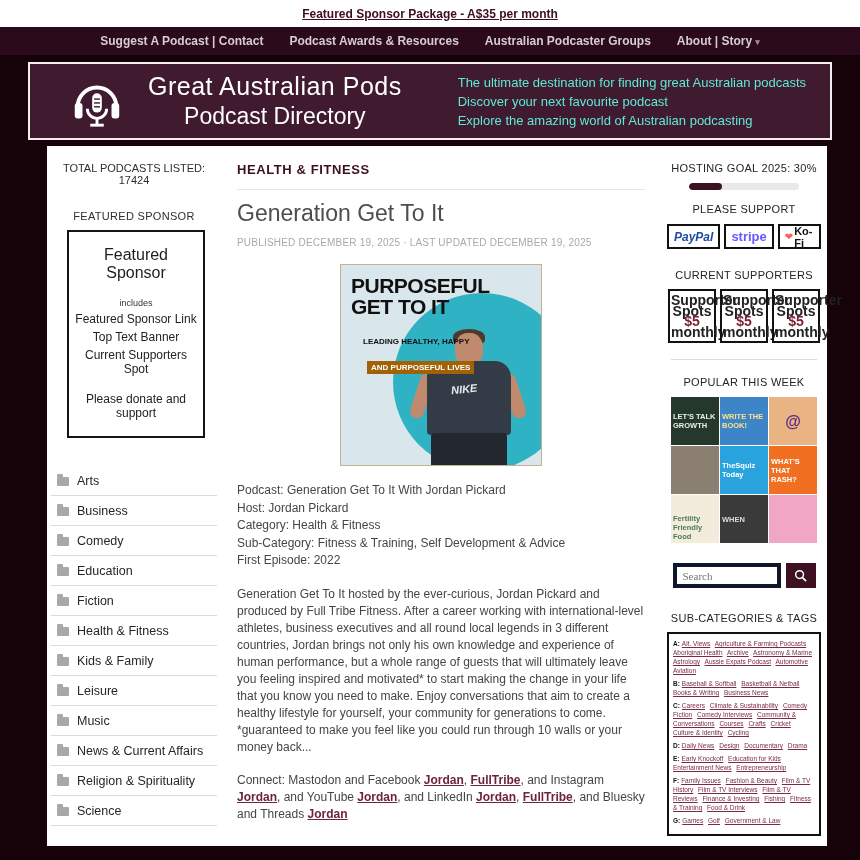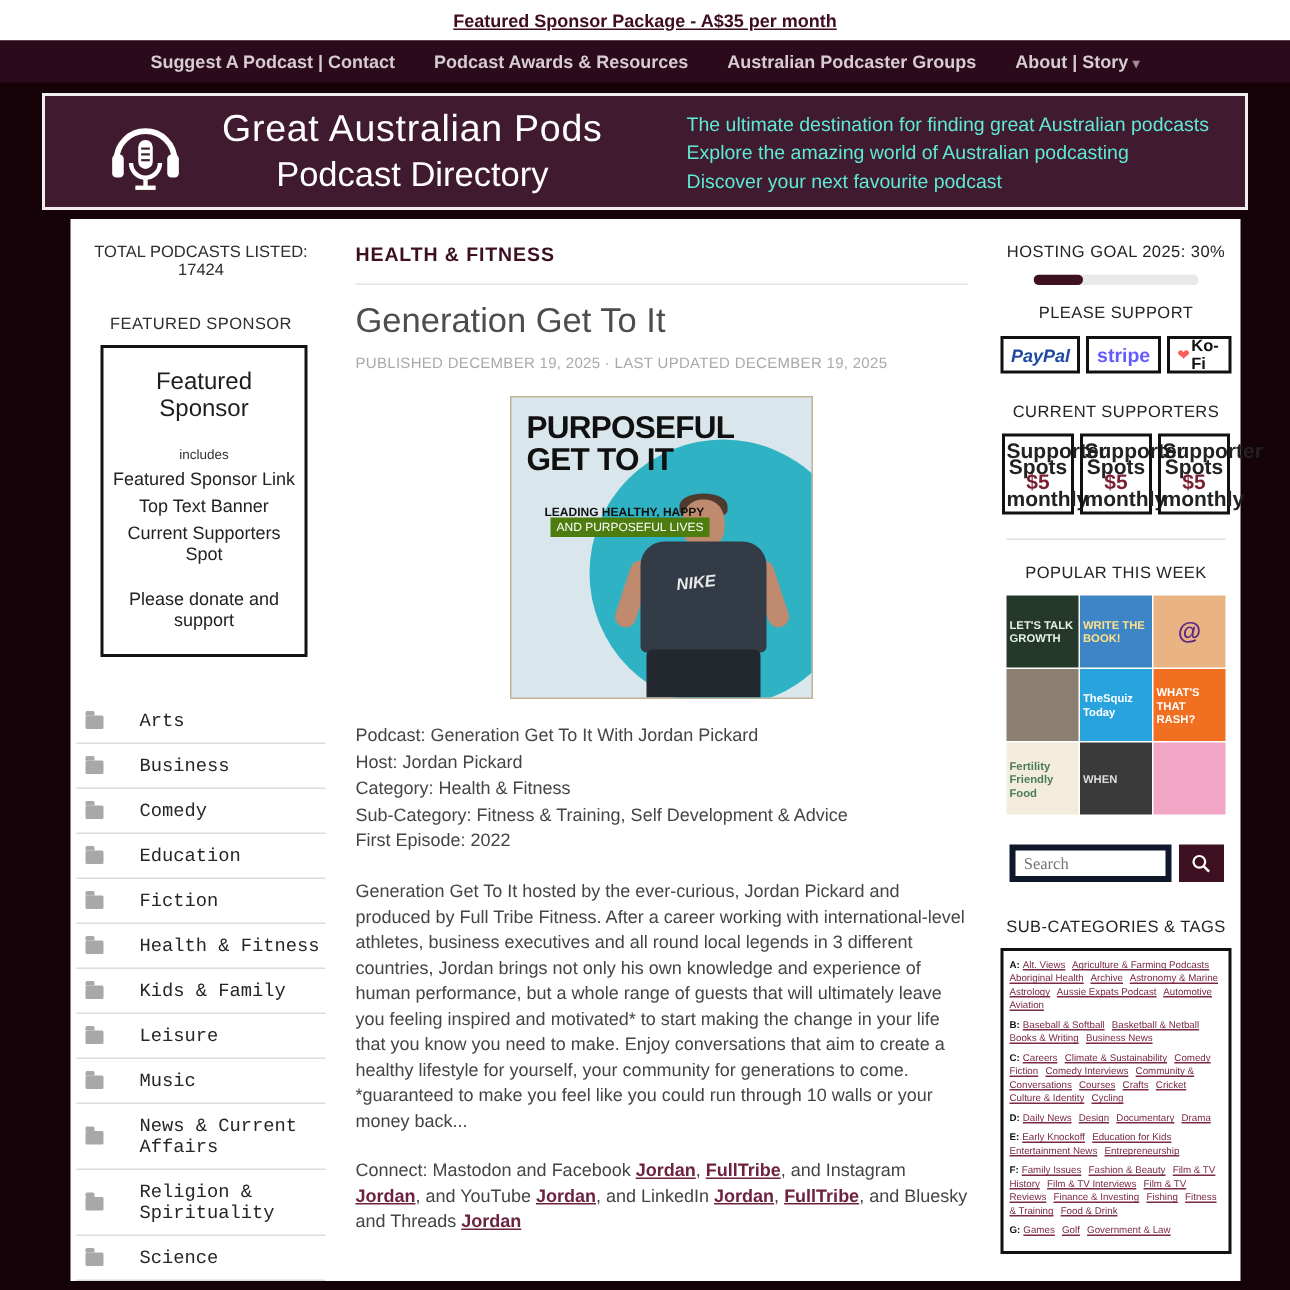--- a/index.html
+++ b/index.html
@@ -36,38 +36,38 @@
   
   .left { width: 172px; flex: 0 0 172px; padding: 0 2px 0 4px; }
   .total-line { font-size: 11px; color: #2e2e2e; text-align: center; margin-top: 2px; }
   .fs-heading { font-size: 11px; color: #2e2e2e; text-align: center; margin-top: 24px; letter-spacing: .3px; }
   .sponsor-box { border: 2px solid #141414; margin: 8px 12px 0 16px; padding: 14px 6px 16px 6px; text-align: center; cursor: pointer; }
   .sponsor-title { font-size: 16px; color: #1d1d1d; }
   .sponsor-includes { font-size: 9px; color: #333; margin-top: 16px; }
   .sponsor-item { font-size: 12px; color: #222; margin-top: 4px; }
   .sponsor-footer { font-size: 12px; color: #222; margin-top: 16px; }
   .cat-list { margin-top: 28px; }
-  .cat-row { display: flex; align-items: center; gap: 24px; padding: 8px 2px 7px 6px; border-bottom: 1px solid #dcdcdc; cursor: pointer; font-family: Liberation Mono, monospace; }
+  .cat-row { display: flex; align-items: center; gap: 8px; padding: 8px 2px 7px 6px; border-bottom: 1px solid #dcdcdc; cursor: pointer; }
   .folder-icon { width: 12px; height: 9px; background: #a8a8a8; border-radius: 1px; position: relative; flex: 0 0 12px; }
   .folder-icon:before { content: ""; position: absolute; top: -3px; left: 0; width: 6px; height: 3px; background: #a8a8a8; border-radius: 1px 1px 0 0; }
   .cat-label { font-size: 12.5px; color: #262626; }
 
   
   .main { flex: 1; padding: 0 20px 0 18px; }
   .cat-heading { font-size: 13px; font-weight: bold; color: #3c0f23; letter-spacing: .6px; margin-top: 2px; }
   .main-hr { border: 0; border-top: 1px solid #e4e4e4; margin: 12px 0 0 0; }
   .post-title { font-size: 23px; color: #4d4d4d; margin-top: 10px; font-weight: 400; }
   .post-meta { font-size: 10px; color: #a9a9a9; margin-top: 10px; letter-spacing: .2px; }
 
   
   .cover-wrap { margin: 16px auto 0 auto; width: 202px; height: 202px; border: 1px solid #c4b193; position: relative; overflow: hidden; background: #d9e7ec; }
   .cover-circle { position: absolute; width: 178px; height: 178px; border-radius: 50%; background: #2fb3c4; right: -30px; top: 28px; }
   .cover-title { position: absolute; top: 10px; left: 10px; font-size: 21px; line-height: 21px; font-weight: 900; color: #101010; letter-spacing: -0.5px; z-index: 3; }
   .cover-tag1 { position: absolute; top: 72px; left: 22px; font-size: 8px; font-weight: bold; color: #101010; z-index: 3; }
-  .cover-tag2 { position: absolute; top: 80px; left: 26px; font-size: 8px; font-weight: normal; color: #fff; background: #4d7c0f; padding: 2px 4px; z-index: 3; }
+  .cover-tag2 { position: absolute; top: 96px; left: 26px; font-size: 8px; font-weight: bold; color: #fff; background: #a16207; padding: 2px 4px; z-index: 3; }
   .person { position: absolute; right: 18px; bottom: 0; width: 110px; height: 132px; z-index: 2; }
   .person-head { position: absolute; top: 0; left: 42px; width: 28px; height: 32px; background: #c08a6e; border-radius: 45% 45% 40% 40%; }
   .person-hair { position: absolute; top: -4px; left: 40px; width: 32px; height: 16px; background: #4d3a2c; border-radius: 50% 50% 30% 30%; }
   .person-torso { position: absolute; top: 28px; left: 14px; width: 84px; height: 74px; background: #333b47; border-radius: 16px 16px 4px 4px; }
   .person-arm-l { position: absolute; top: 40px; left: 2px; width: 14px; height: 46px; background: #c08a6e; border-radius: 8px; transform: rotate(18deg); }
   .person-arm-r { position: absolute; top: 40px; right: 2px; width: 14px; height: 46px; background: #c08a6e; border-radius: 8px; transform: rotate(-18deg); }
   .person-pants { position: absolute; bottom: 0; left: 18px; width: 76px; height: 32px; background: #23272e; border-radius: 4px 4px 0 0; }
   .nike { position: absolute; top: 22px; left: 24px; color: #e8e8e8; font-style: italic; font-weight: bold; font-size: 11px; transform: rotate(-6deg); }
 
   .detail-lines { margin-top: 16px; }
@@ -136,22 +136,22 @@
       <path d="M20 38 a10 10 0 0 0 20 0" fill="none" stroke="#fff" stroke-width="3"></path>
       <line x1="30" y1="48" x2="30" y2="54" stroke="#fff" stroke-width="3"></line>
       <line x1="23" y1="55" x2="37" y2="55" stroke="#fff" stroke-width="3"></line>
     </svg>
     <div class="brand-titles">
       <div class="brand-line1">Great Australian Pods</div>
       <div class="brand-line2">Podcast Directory</div>
     </div>
     <div class="taglines" id="taglines">
         <div>The ultimate destination for finding great Australian podcasts</div>
+        <div>Discover your next favourite podcast</div>
         <div>Explore the amazing world of Australian podcasting</div>
-        <div>Discover your next favourite podcast</div>
       </div>
   </header>
 
 
   <div class="content">
 
     <aside class="left">
       <div class="total-line">TOTAL PODCASTS LISTED: 17424</div>
       <div class="fs-heading">FEATURED SPONSOR</div>
       <div class="sponsor-box">
@@ -308,21 +308,21 @@
           </div>
           <div class="tile" style="background: rgb(138, 127, 112);">
             <span style="color: rgb(221, 221, 221);"></span>
           </div>
           <div class="tile" style="background: rgb(41, 163, 221);">
             <span style="color: rgb(255, 255, 255);">TheSquiz Today</span>
           </div>
           <div class="tile" style="background: rgb(240, 111, 33);">
             <span style="color: rgb(255, 255, 255);">WHAT'S THAT RASH?</span>
           </div>
-          <div class="tile" style="background: rgb(243, 236, 220);">
+          <div class="tile" style="background: rgb(243, 236, 220); align-items: flex-end;">
             <span style="color: rgb(74, 124, 89);">Fertility Friendly Food</span>
           </div>
           <div class="tile" style="background: rgb(58, 58, 58);">
             <span style="color: rgb(221, 221, 221);">WHEN</span>
           </div>
           <div class="tile" style="background: rgb(242, 166, 198);">
             <span style="color: rgb(255, 255, 255);"></span>
           </div>
         </div>
       <div class="search-row">

